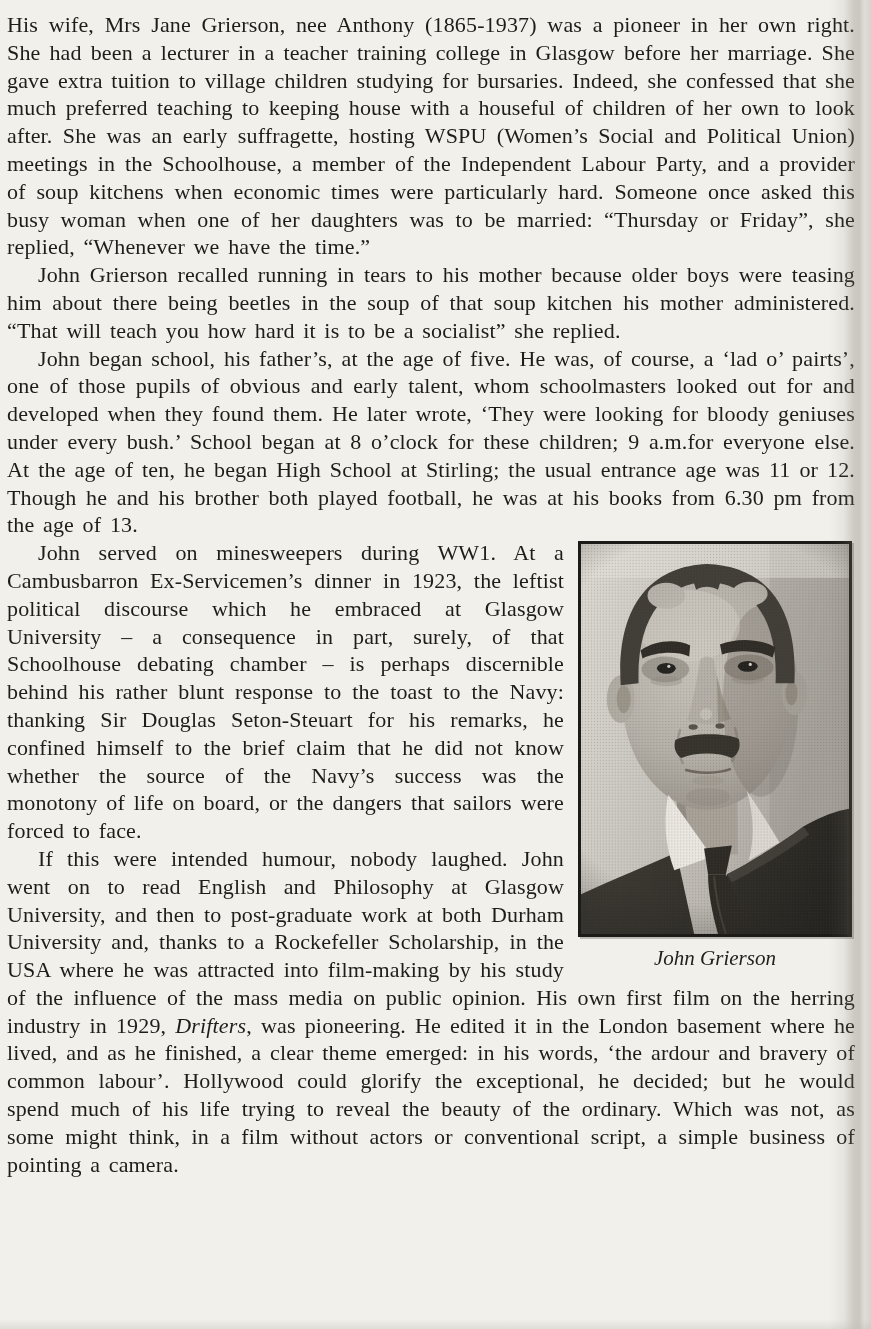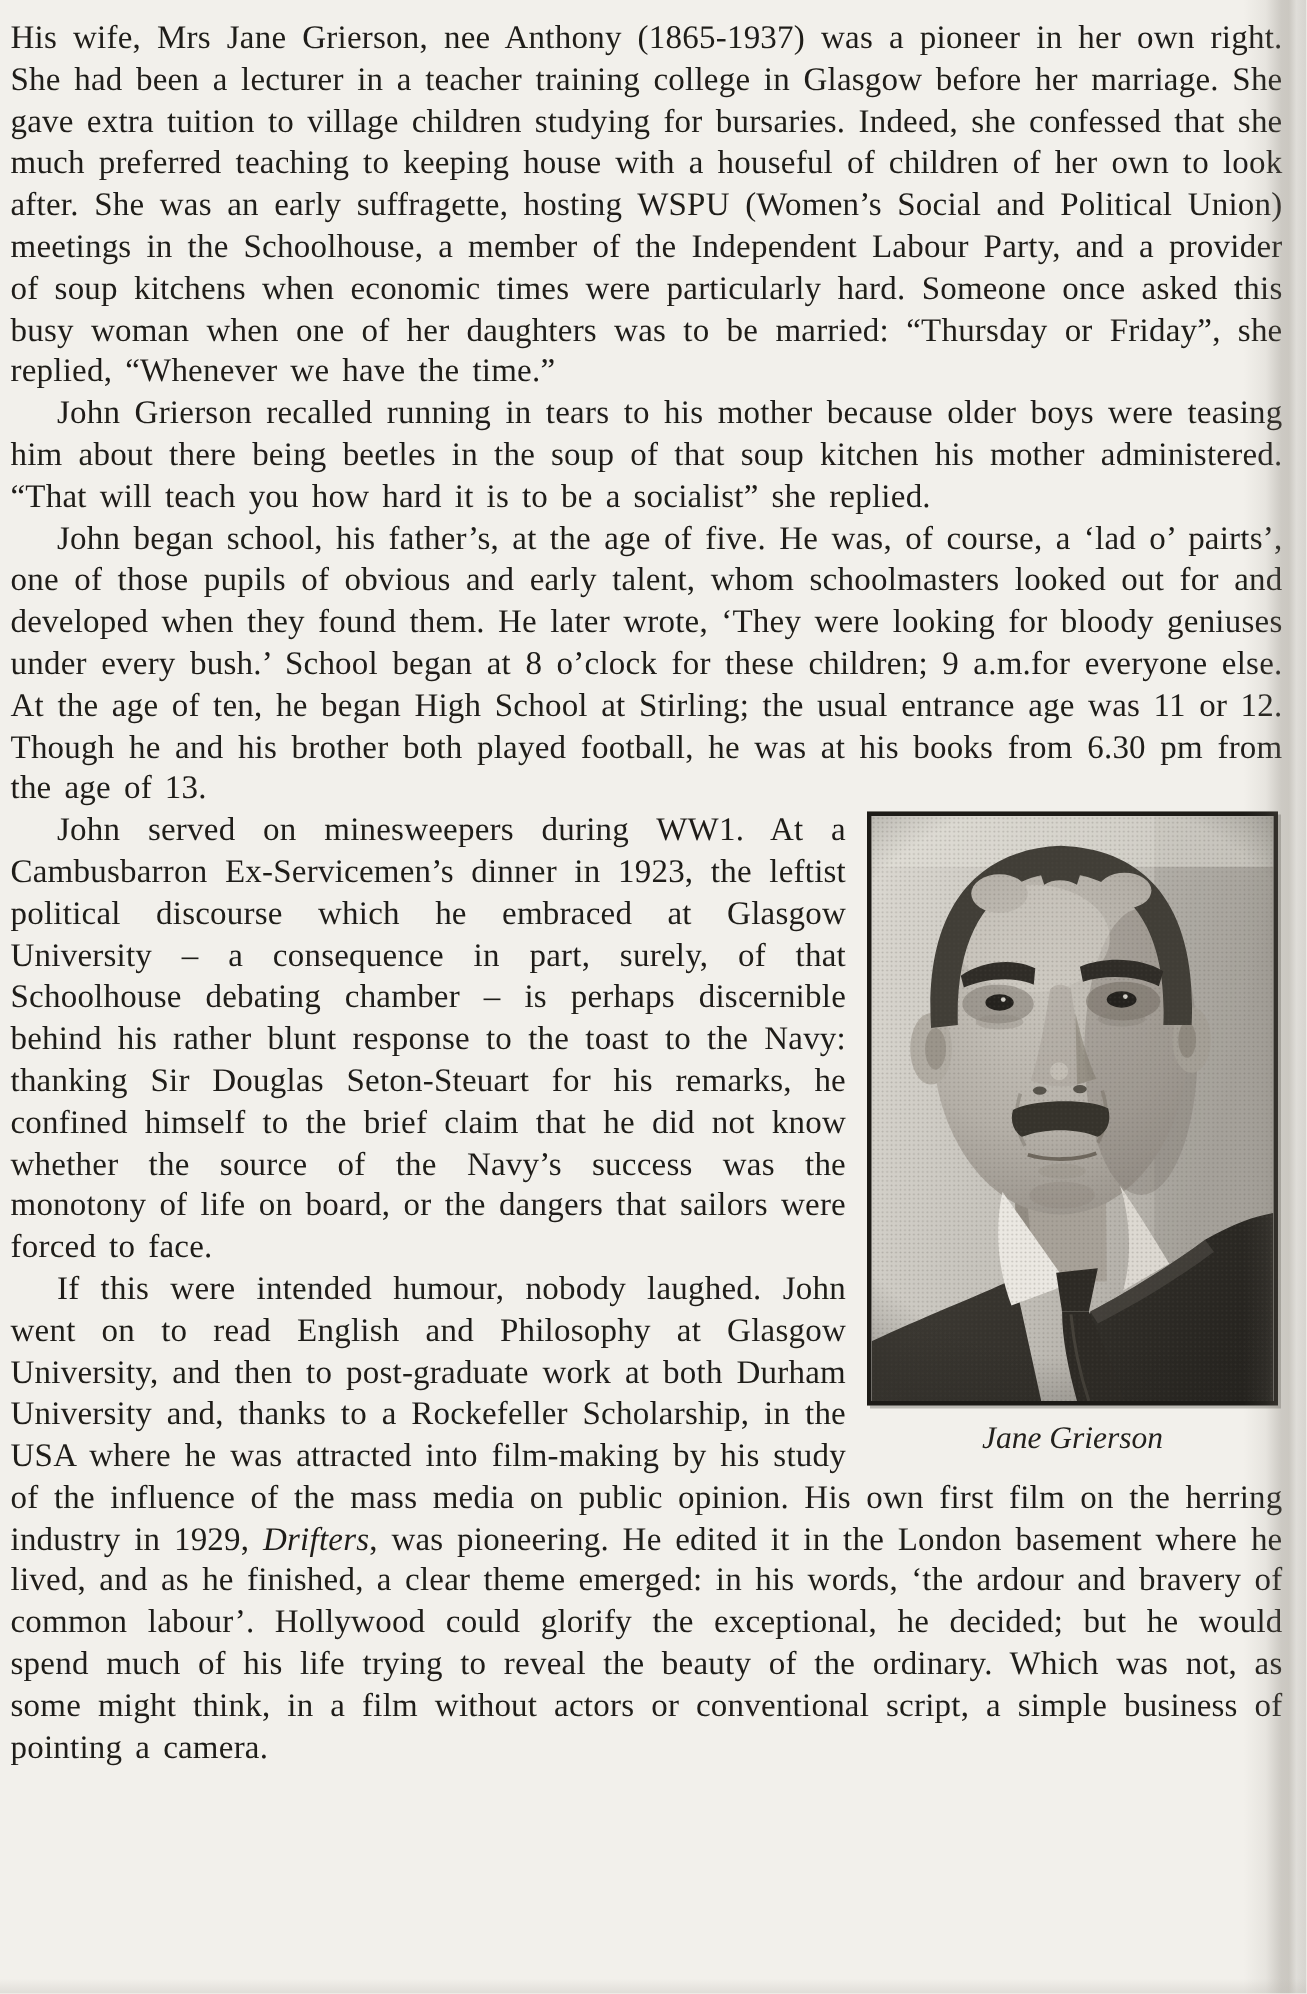--- a/index.html
+++ b/index.html
@@ -170,21 +170,21 @@
         <path d="M167,248 C174,270 175,297 169,318 L200,300 C189,282 178,264 167,248 Z" fill="#ddd9d2"></path>
 
         <path d="M124,306 L152,303 L146,332 L128,332 Z" fill="#2d2a25"></path>
         <path d="M128,332 L146,332 C158,360 166,378 170,392 L138,392 C132,370 128,350 128,332 Z" fill="#2d2a25"></path>
         <path d="M134,334 C136,356 140,374 146,392" stroke="#4e4a42" stroke-width="2" fill="none" opacity="0.7"></path>
 
         <rect width="270" height="392" fill="url(#dots)"></rect>
         <rect width="270" height="392" fill="url(#vigG)"></rect>
       </svg>
     </div>
-    <figcaption>Jane Grierson</figcaption>
+    <figcaption>John Grierson</figcaption>
   </figure>
 
   <p class="para"><span>John served on minesweepers during WW1. At a Cambusbarron Ex-Servicemen’s dinner in 1923, the leftist political discourse which he embraced at Glasgow University – a consequence in part, surely, of that Schoolhouse debating chamber – is perhaps discernible behind his rather blunt response to the toast to the Navy: thanking Sir Douglas Seton-Steuart for his remarks, he confined himself to the brief claim that he did not know whether the source of the Navy’s success was the monotony of life on board, or the dangers that sailors were forced to face.</span></p>
 
   <p class="para"><span>If this were intended humour, nobody laughed. John went on to read English and Philosophy at Glasgow University, and then to post-graduate work at both Durham University and, thanks to a Rockefeller Scholarship, in the USA where he was attracted into film-making by his study of the influence of the mass media on public opinion. His own first film on the herring industry in 1929, </span><i>Drifters</i><span>, was pioneering. He edited it in the London basement where he lived, and as he finished, a clear theme emerged: in his words, ‘the ardour and bravery of common labour’. Hollywood could glorify the exceptional, he decided; but he would spend much of his life trying to reveal the beauty of the ordinary. Which was not, as some might think, in a film without actors or conventional script, a simple business of pointing a camera.</span></p>
 
 </div>
 
 <div class="edge-shadow"></div>
 <div class="bottom-fade"></div>

